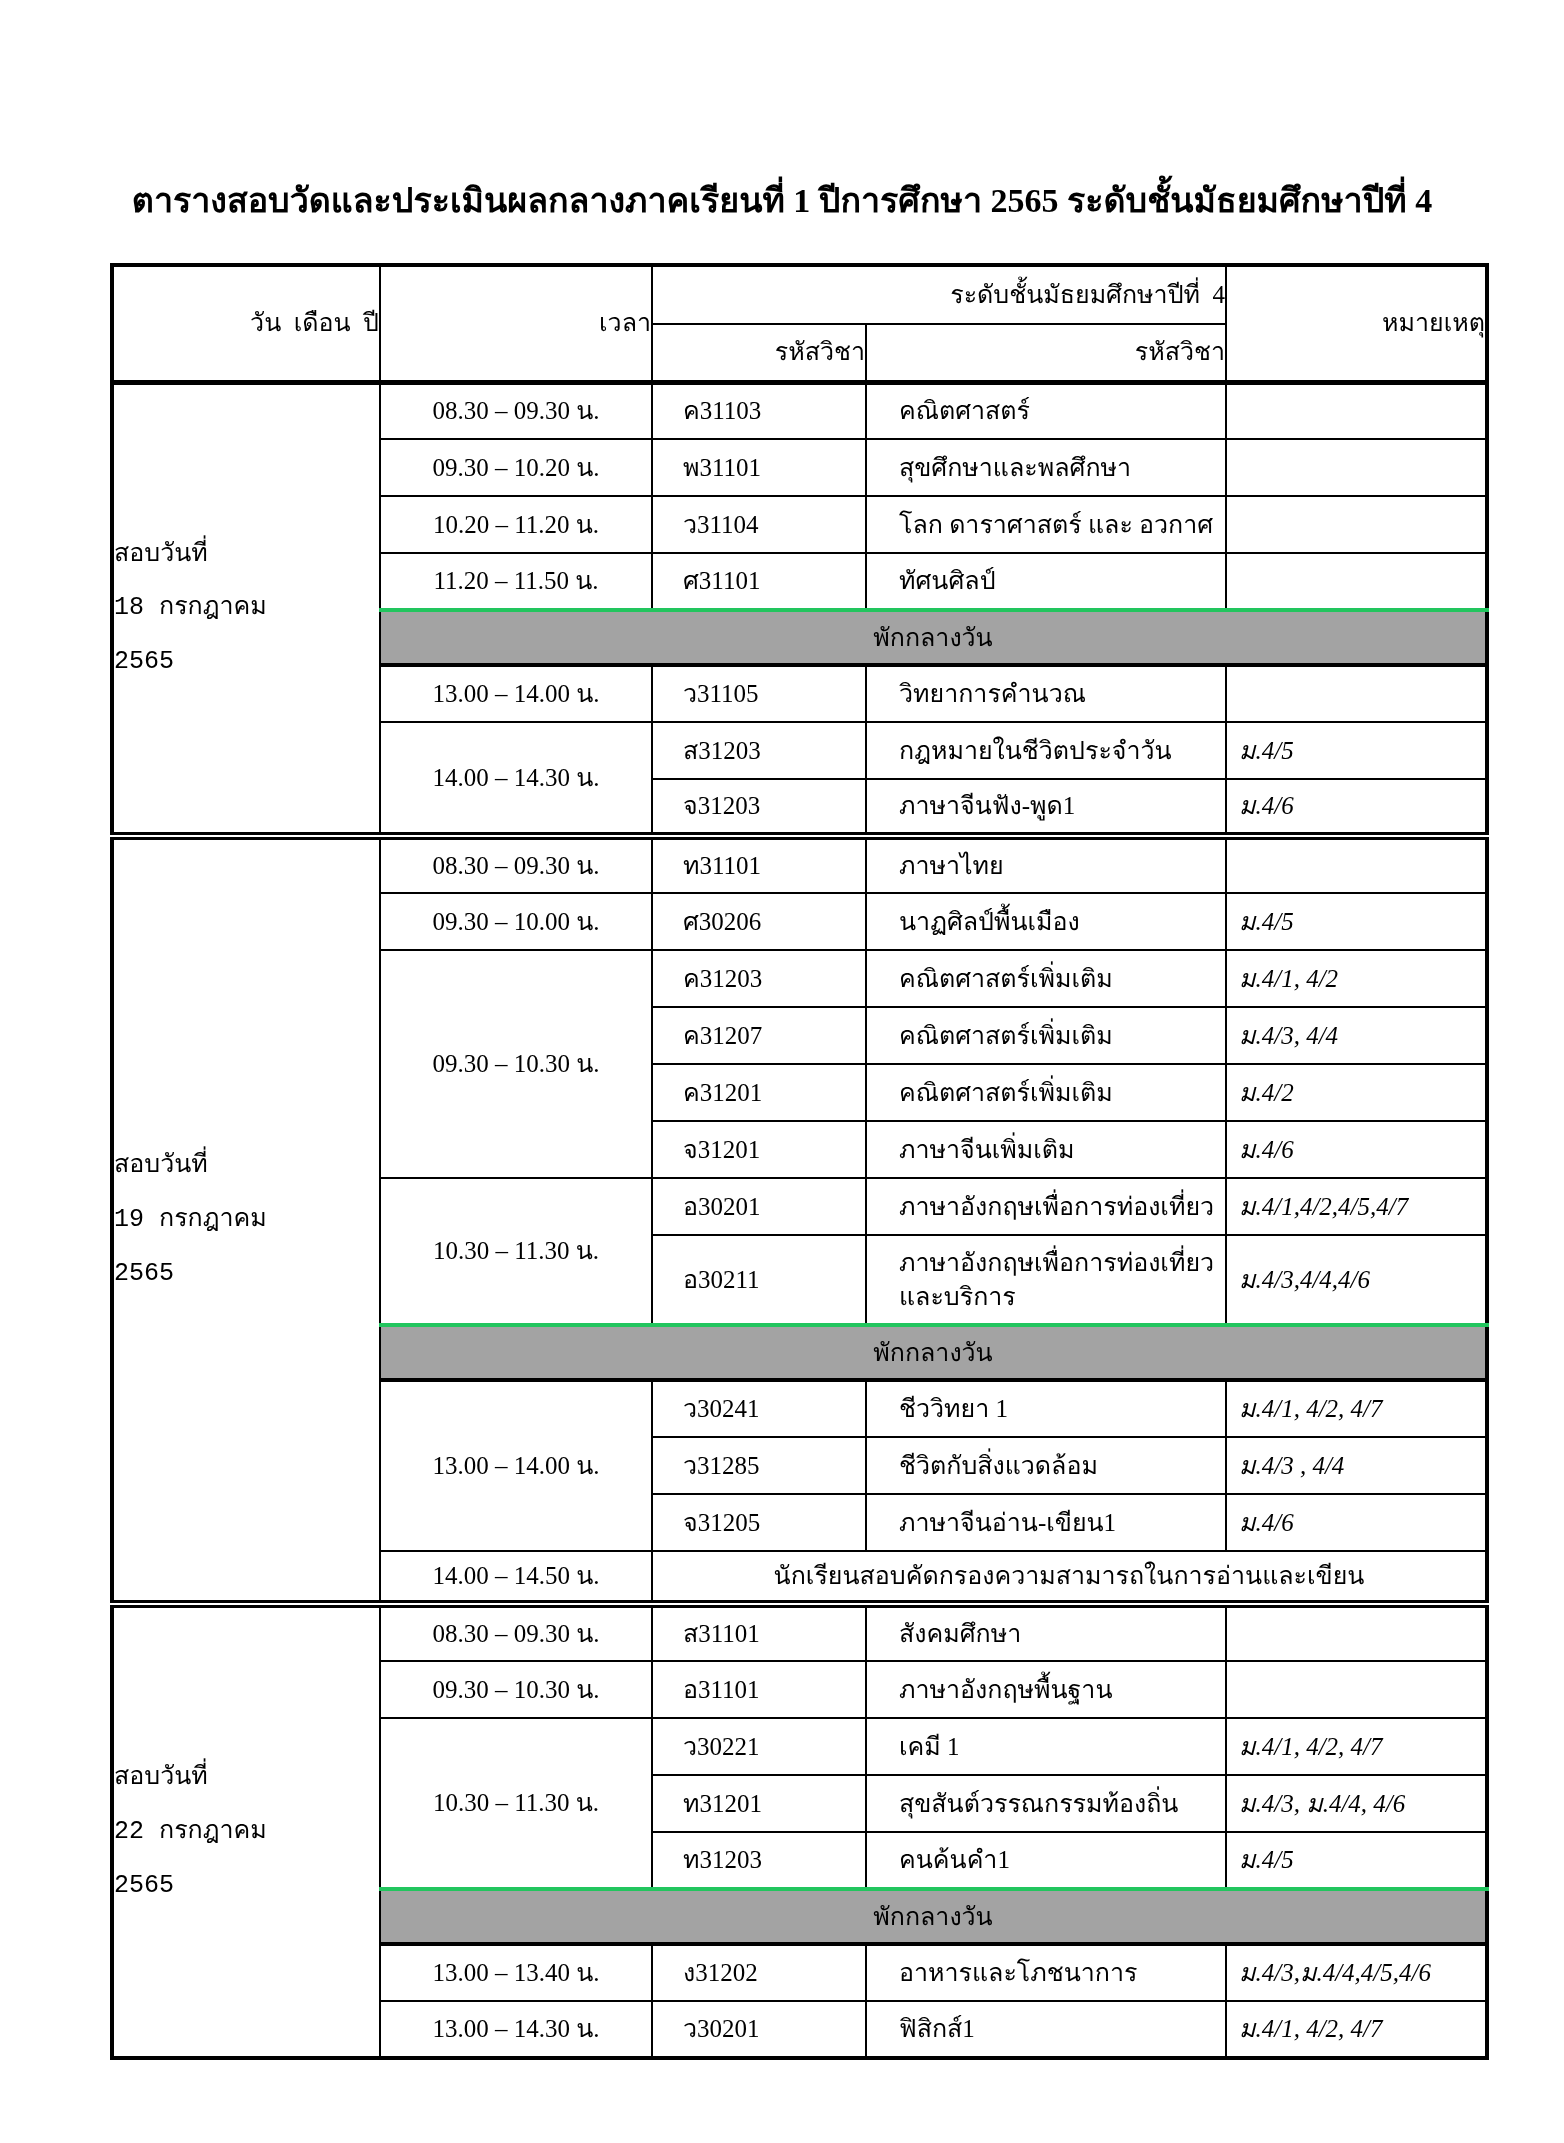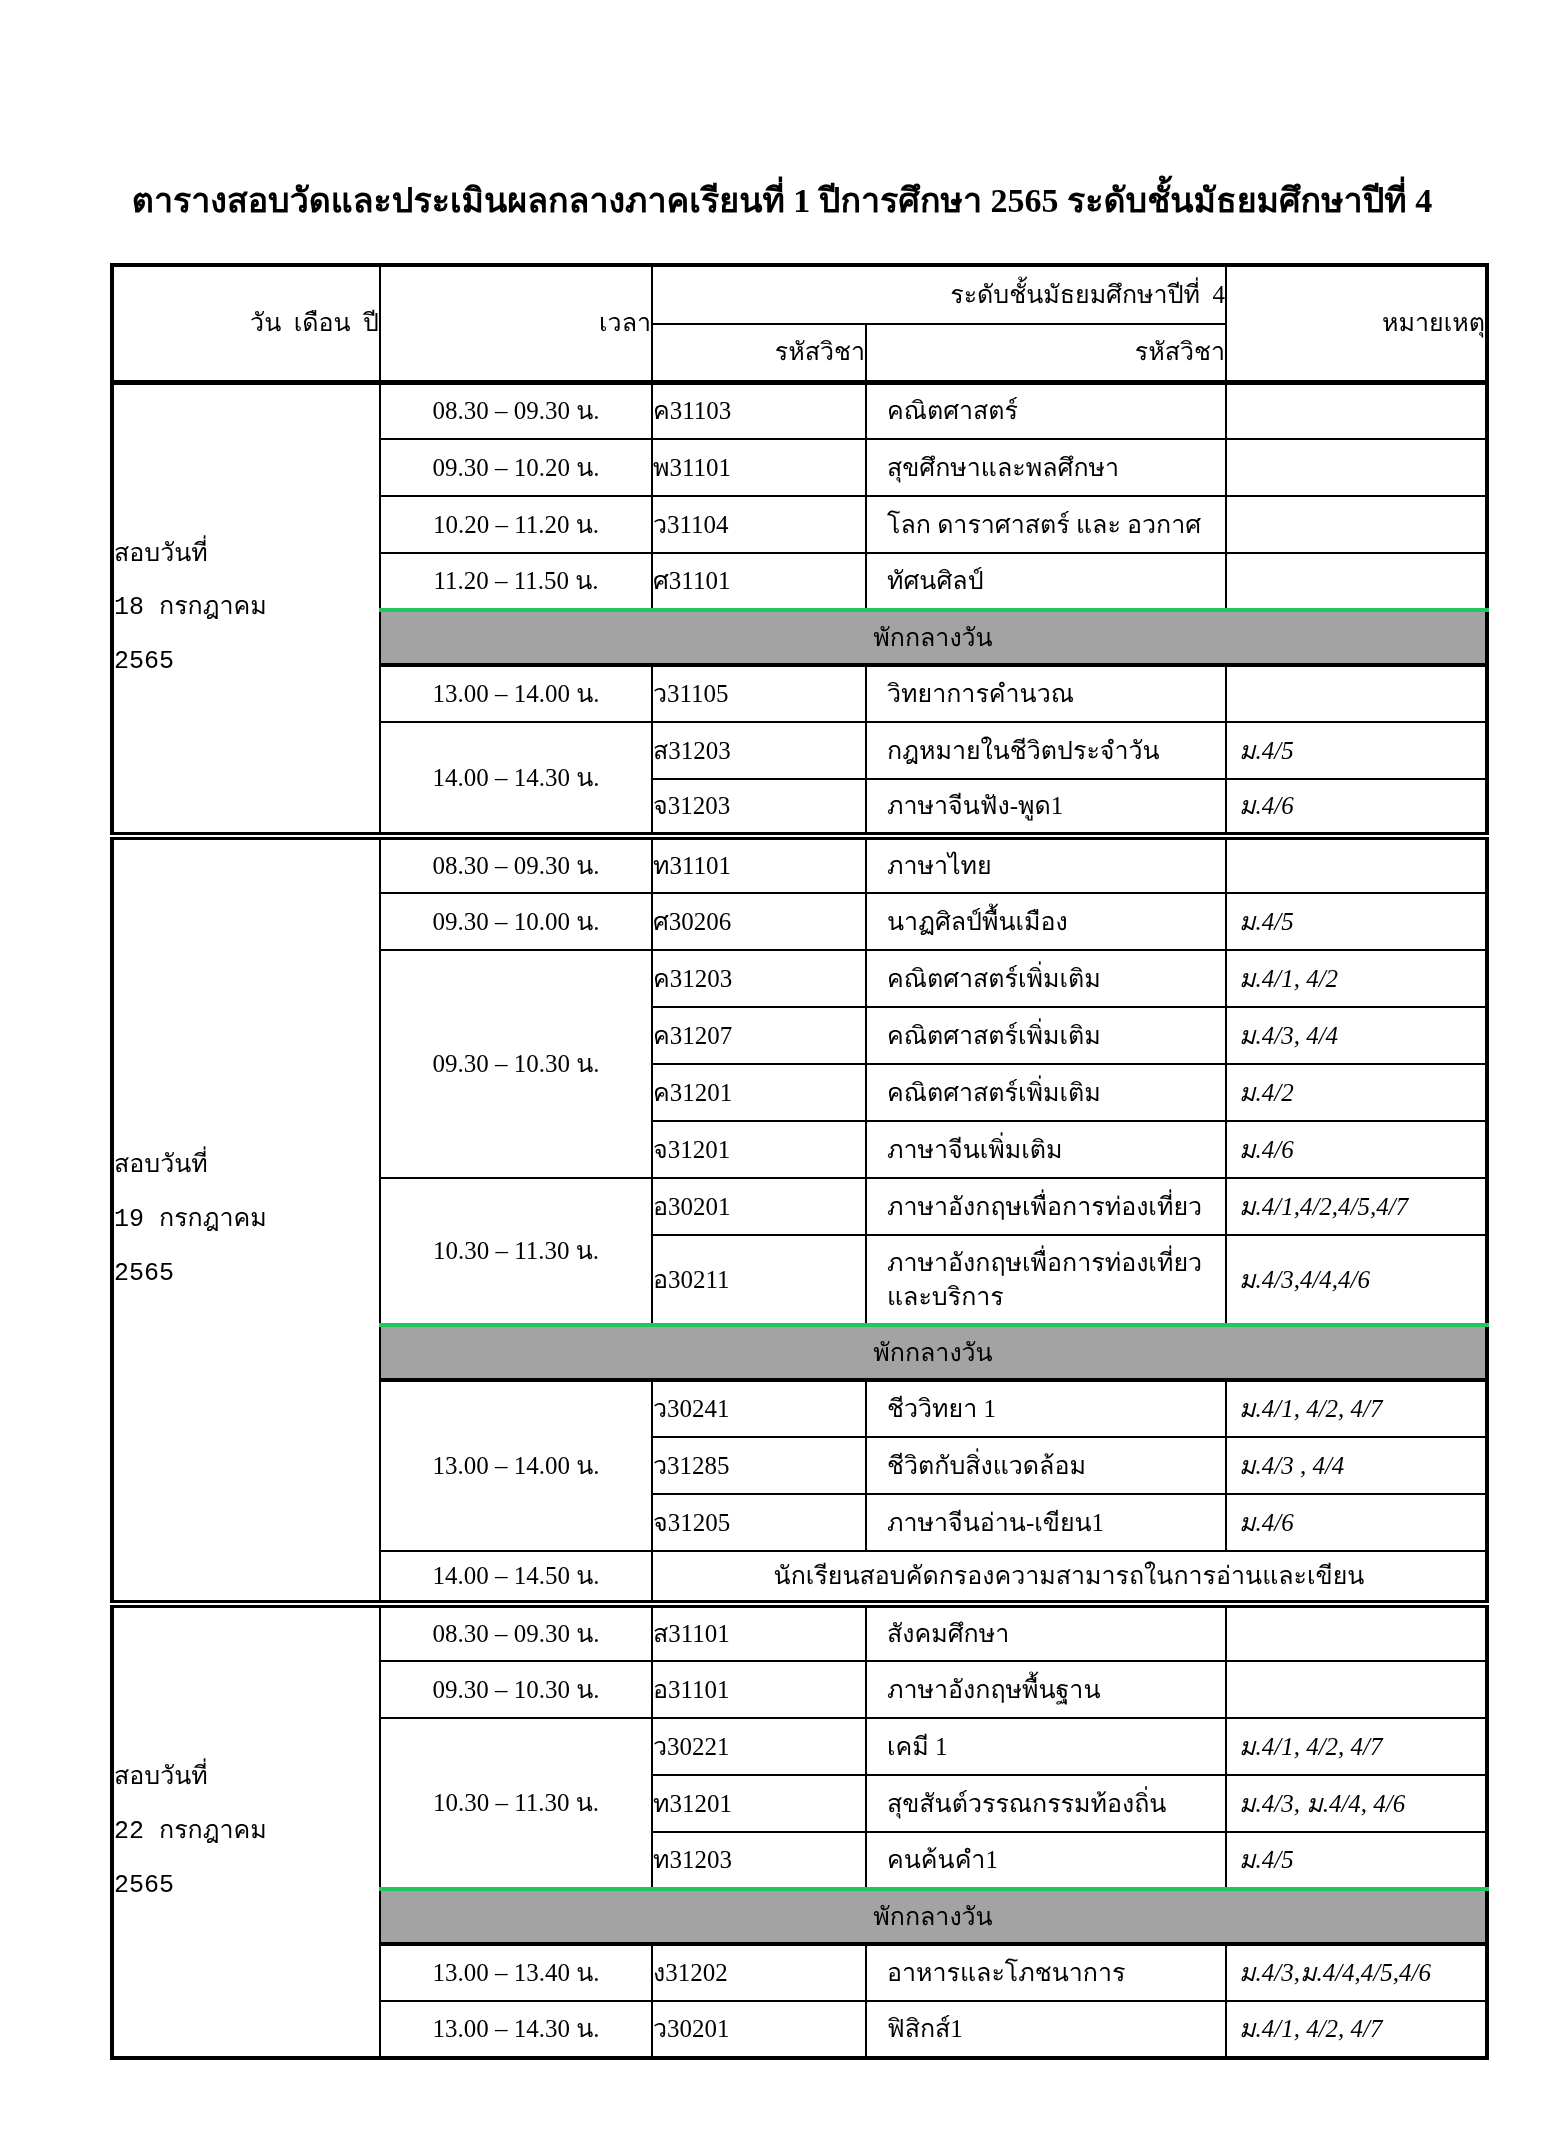--- a/index.html
+++ b/index.html
@@ -30,22 +30,22 @@
   tbody tr   { height:57px; }
   tr.h-tall  { height:90px; }
   tr.h-lunch { height:55px; }
   tr.h-last  { height:53px; }
 
   tr.sec-start { border-top:8px double #000; }
   tr.lunch-row { border-top:4px solid #22c55e; border-bottom:4px solid #000; }
 
   td.c-date { text-align:left; line-height:2.15;font-family:Liberation Mono, monospace; }
   td.c-time { text-align:center; }
-  td.c-code { text-align:left; padding-left:0; }
-  td.c-subj { text-align:left; padding-left:20px; padding-right:8px; }
+  td.c-code { text-align:left; padding-left:30px; }
+  td.c-subj { text-align:left; padding-left:32px; padding-right:8px; }
   td.c-rem  { text-align:left; padding-left:12px; padding-right:4px;font-style:italic; }
   td.lunch  { background:var(--lunch-bg,#a3a3a3); text-align:center; }
   td.note   { text-align:center; }
 </style>
 </head>
 <body>
 
 <div class="page">
 
   <div class="titles">

